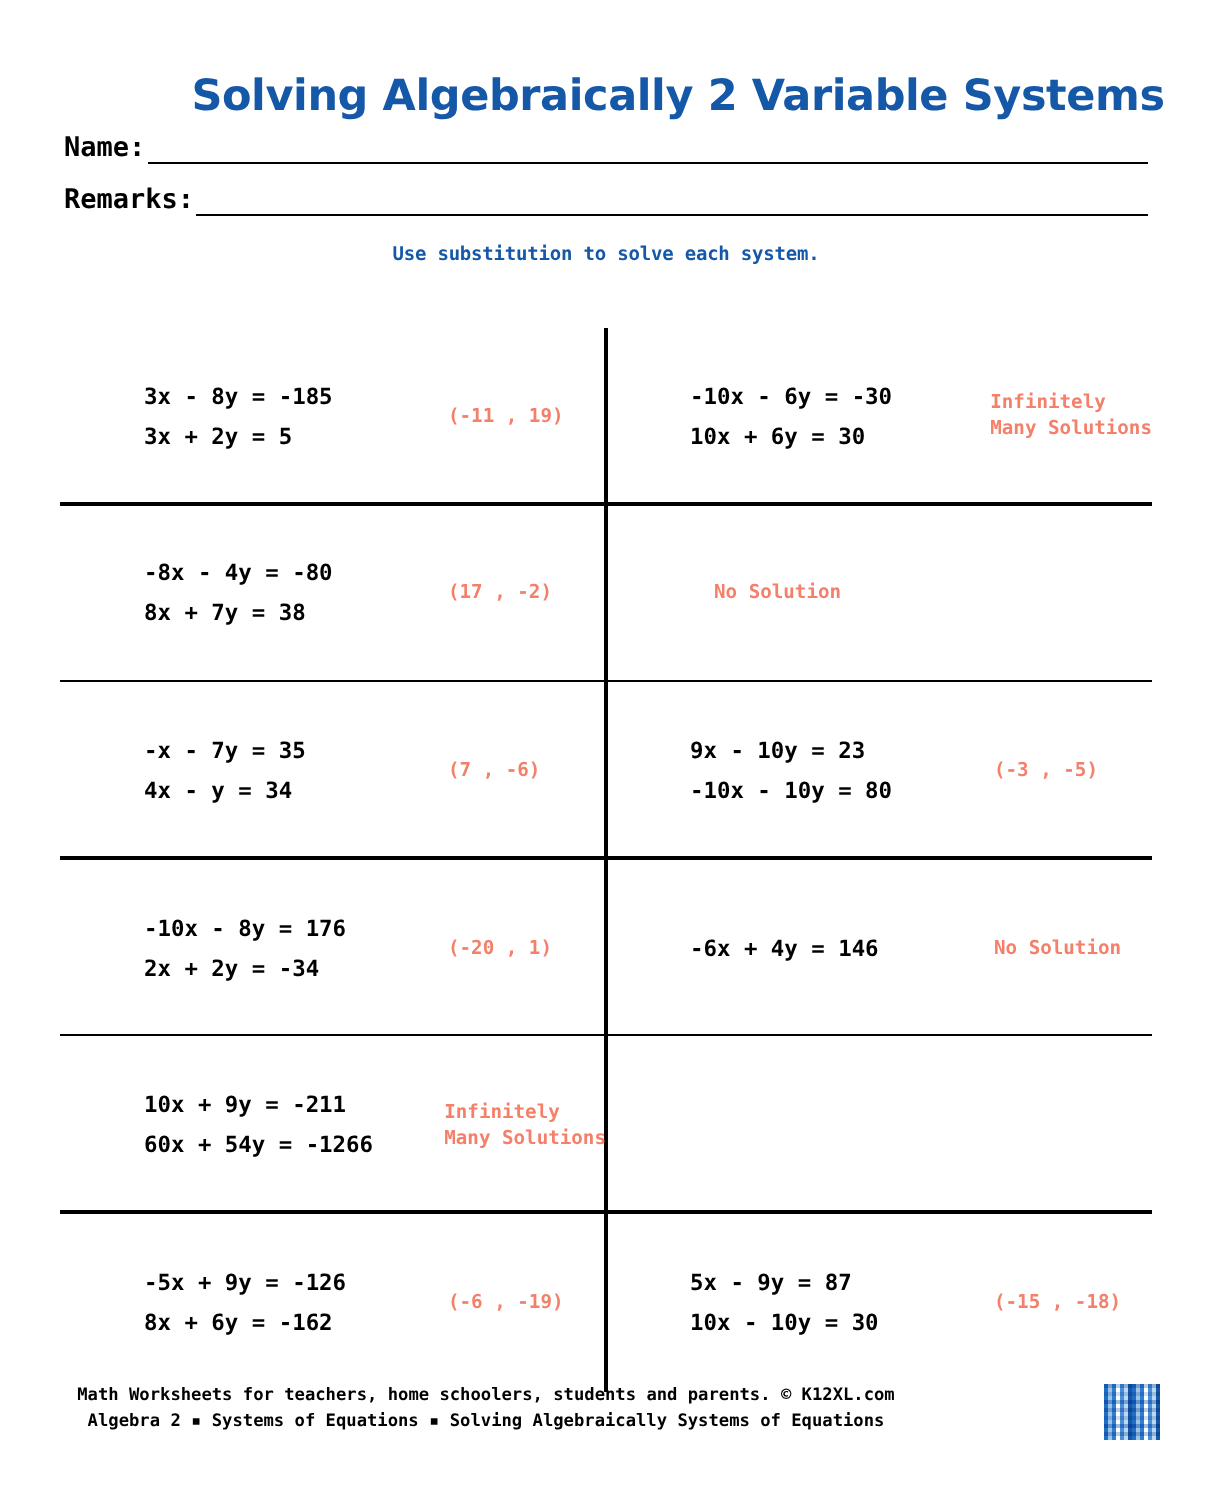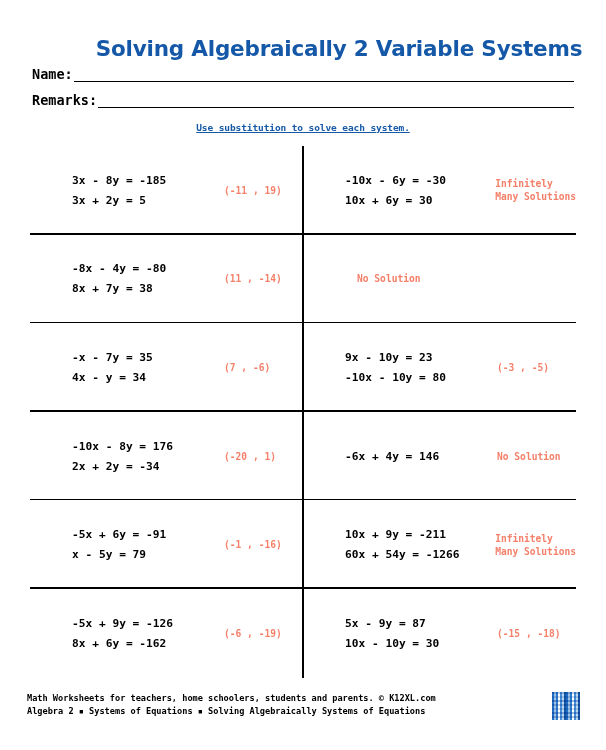--- a/index.html
+++ b/index.html
@@ -69,27 +69,26 @@
     position: absolute;
     top: 122px;
     left: 0;
     width: 606px;
     text-align: center;
     font-family: "DejaVu Sans Mono", monospace;
     font-weight: bold;
     font-size: 9.5px;
     color: #1558a8;
     letter-spacing: -0.1px;
-    text-decoration: underline;
   }
 
   
   .grid {
     position: absolute;
-    top: 146px;
+    top: 164px;
     left: 30px;
     width: 546px;
     height: 532px;
   }
   .vdivider {
     position: absolute;
     left: 272px;
     top: 0;
     width: 2px;
     height: 532px;
@@ -146,22 +145,21 @@
     flex: 0 0 auto;
   }
   .answer .ansline { display: block; }
 
   
   .footer {
     position: absolute;
     left: 0;
     top: 692px;
     width: 486px;
-    text-align: left;
-    margin-left: 27px;
+    text-align: center;
   }
   .footer-line {
     font-family: "DejaVu Sans Mono", monospace;
     font-weight: bold;
     font-size: 8.6px;
     color: #000000;
     line-height: 13px;
     white-space: nowrap;
   }
   .qr {
@@ -229,21 +227,21 @@
     </div>
 
     <div class="row">
       <div class="hline"></div>
       <div class="cell cell-left">
         <div class="equations">
           <div class="eq">-8x - 4y = -80</div>
           <div class="eq">8x + 7y = 38</div>
         </div>
         <div class="answer">
-          <span class="ansline">(11 , -14)</span>
+          <span class="ansline">(17 , -2)</span>
         </div>
       </div>
       <div class="cell cell-right">
         <div class="answer">
           <span class="ansline">No Solution</span>
         </div>
       </div>
     </div>
 
     <div class="row">
@@ -284,29 +282,20 @@
           <div class="eq">-6x + 4y = 146</div>
         </div>
         <div class="answer">
           <span class="ansline">No Solution</span>
         </div>
       </div>
     </div>
 
     <div class="row">
       <div class="hline"></div>
-      <div class="cell cell-left">
-        <div class="equations">
-          <div class="eq">-5x + 6y = -91</div>
-          <div class="eq">x - 5y = 79</div>
-        </div>
-        <div class="answer">
-          <span class="ansline">(-1 , -16)</span>
-        </div>
-      </div>
       <div class="cell cell-right">
         <div class="equations">
           <div class="eq">10x + 9y = -211</div>
           <div class="eq">60x + 54y = -1266</div>
         </div>
         <div class="answer">
           <span class="ansline">Infinitely</span>
           <span class="ansline">Many Solutions</span>
         </div>
       </div>

